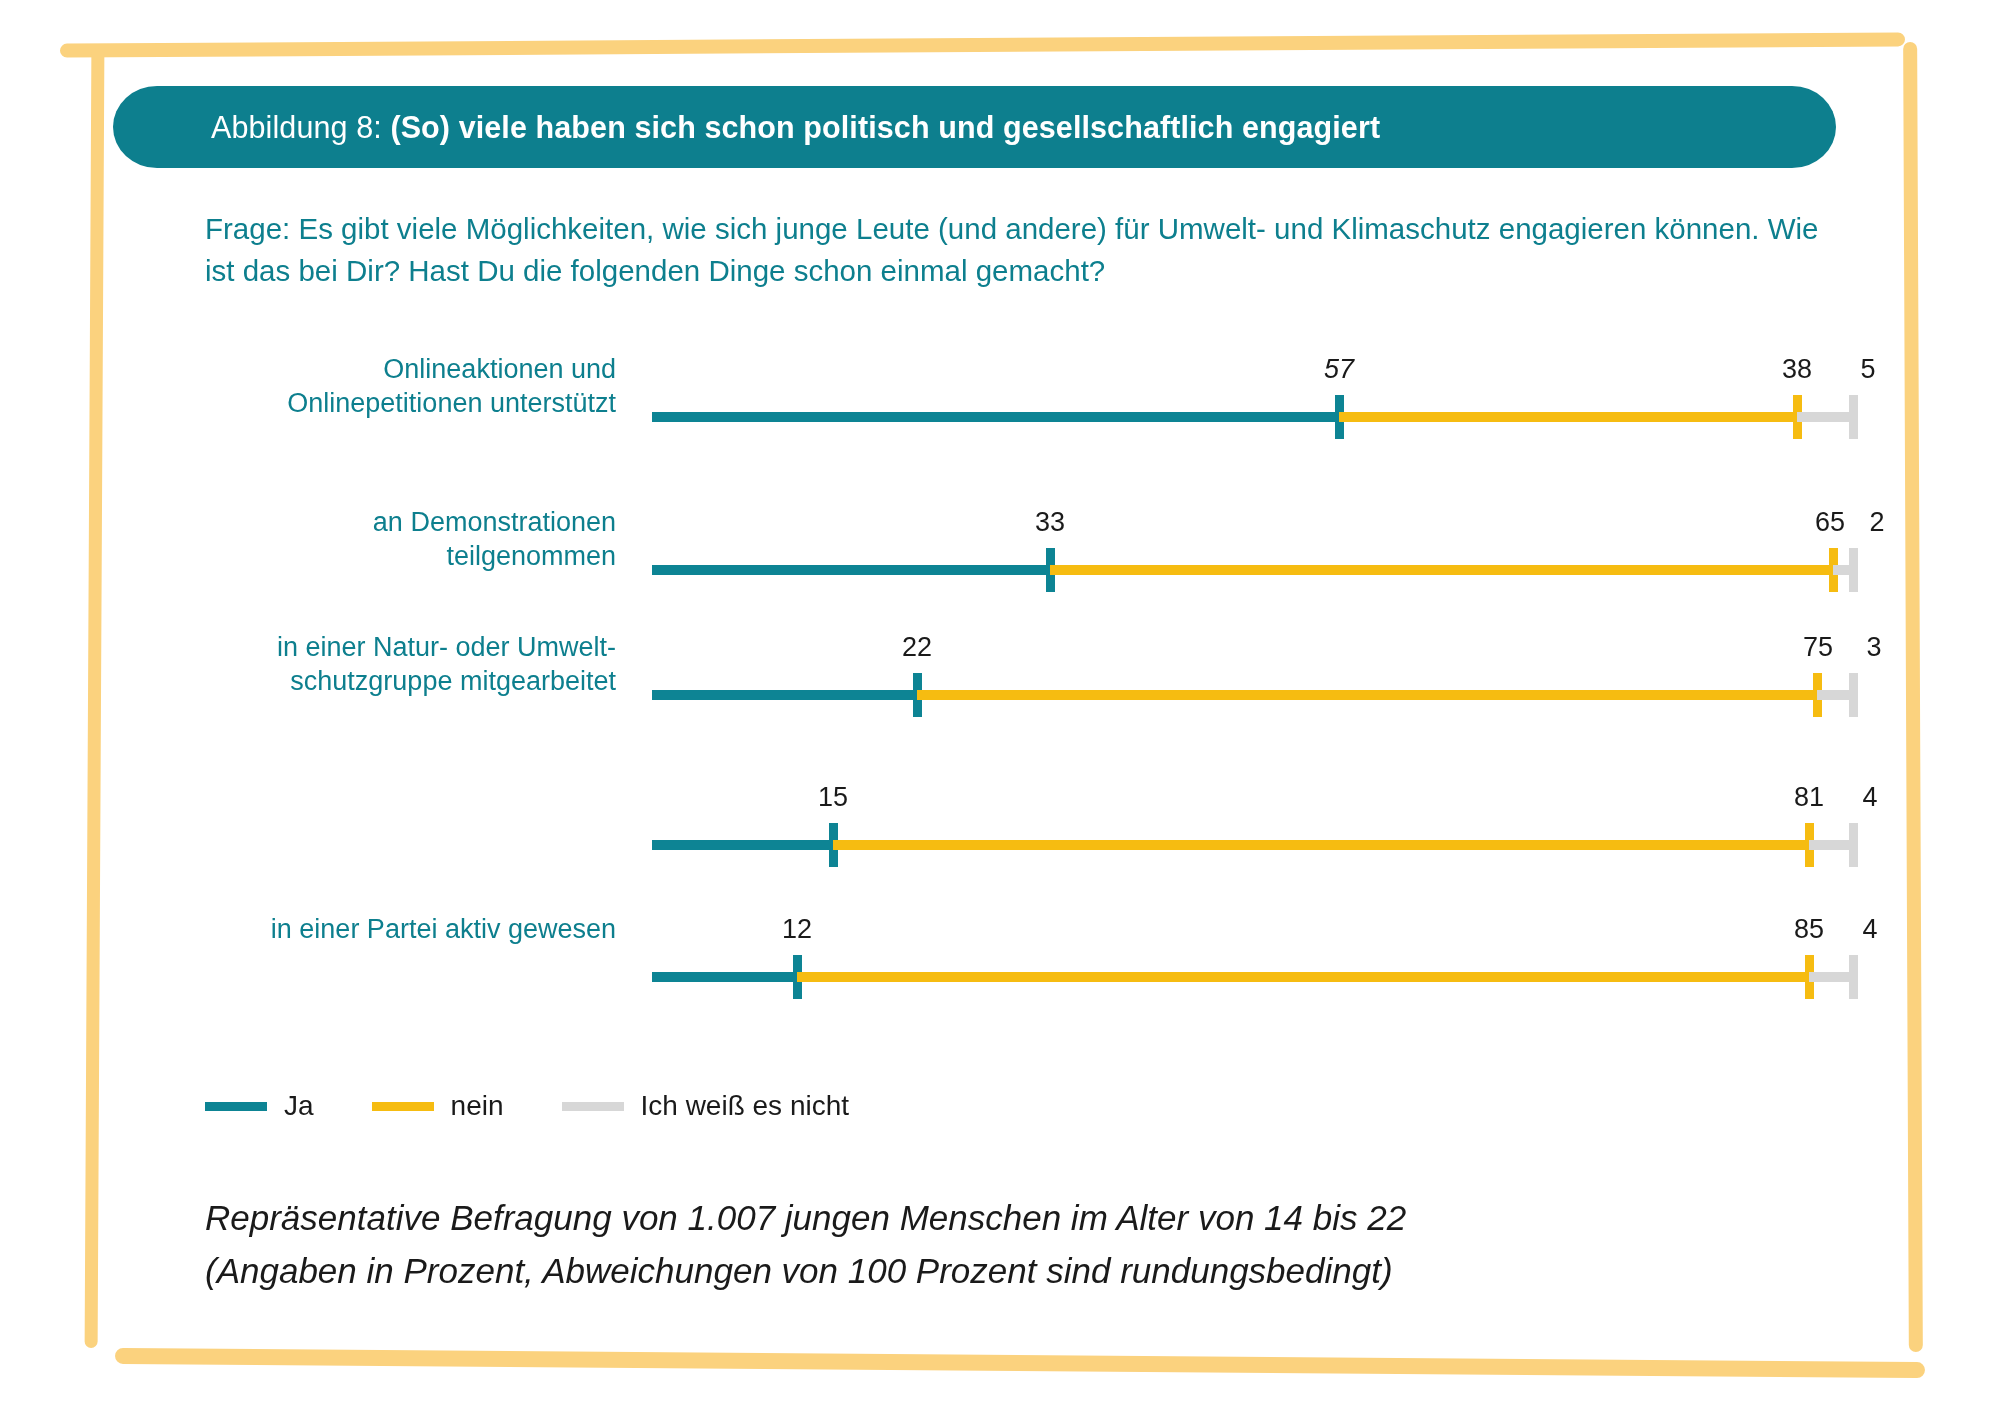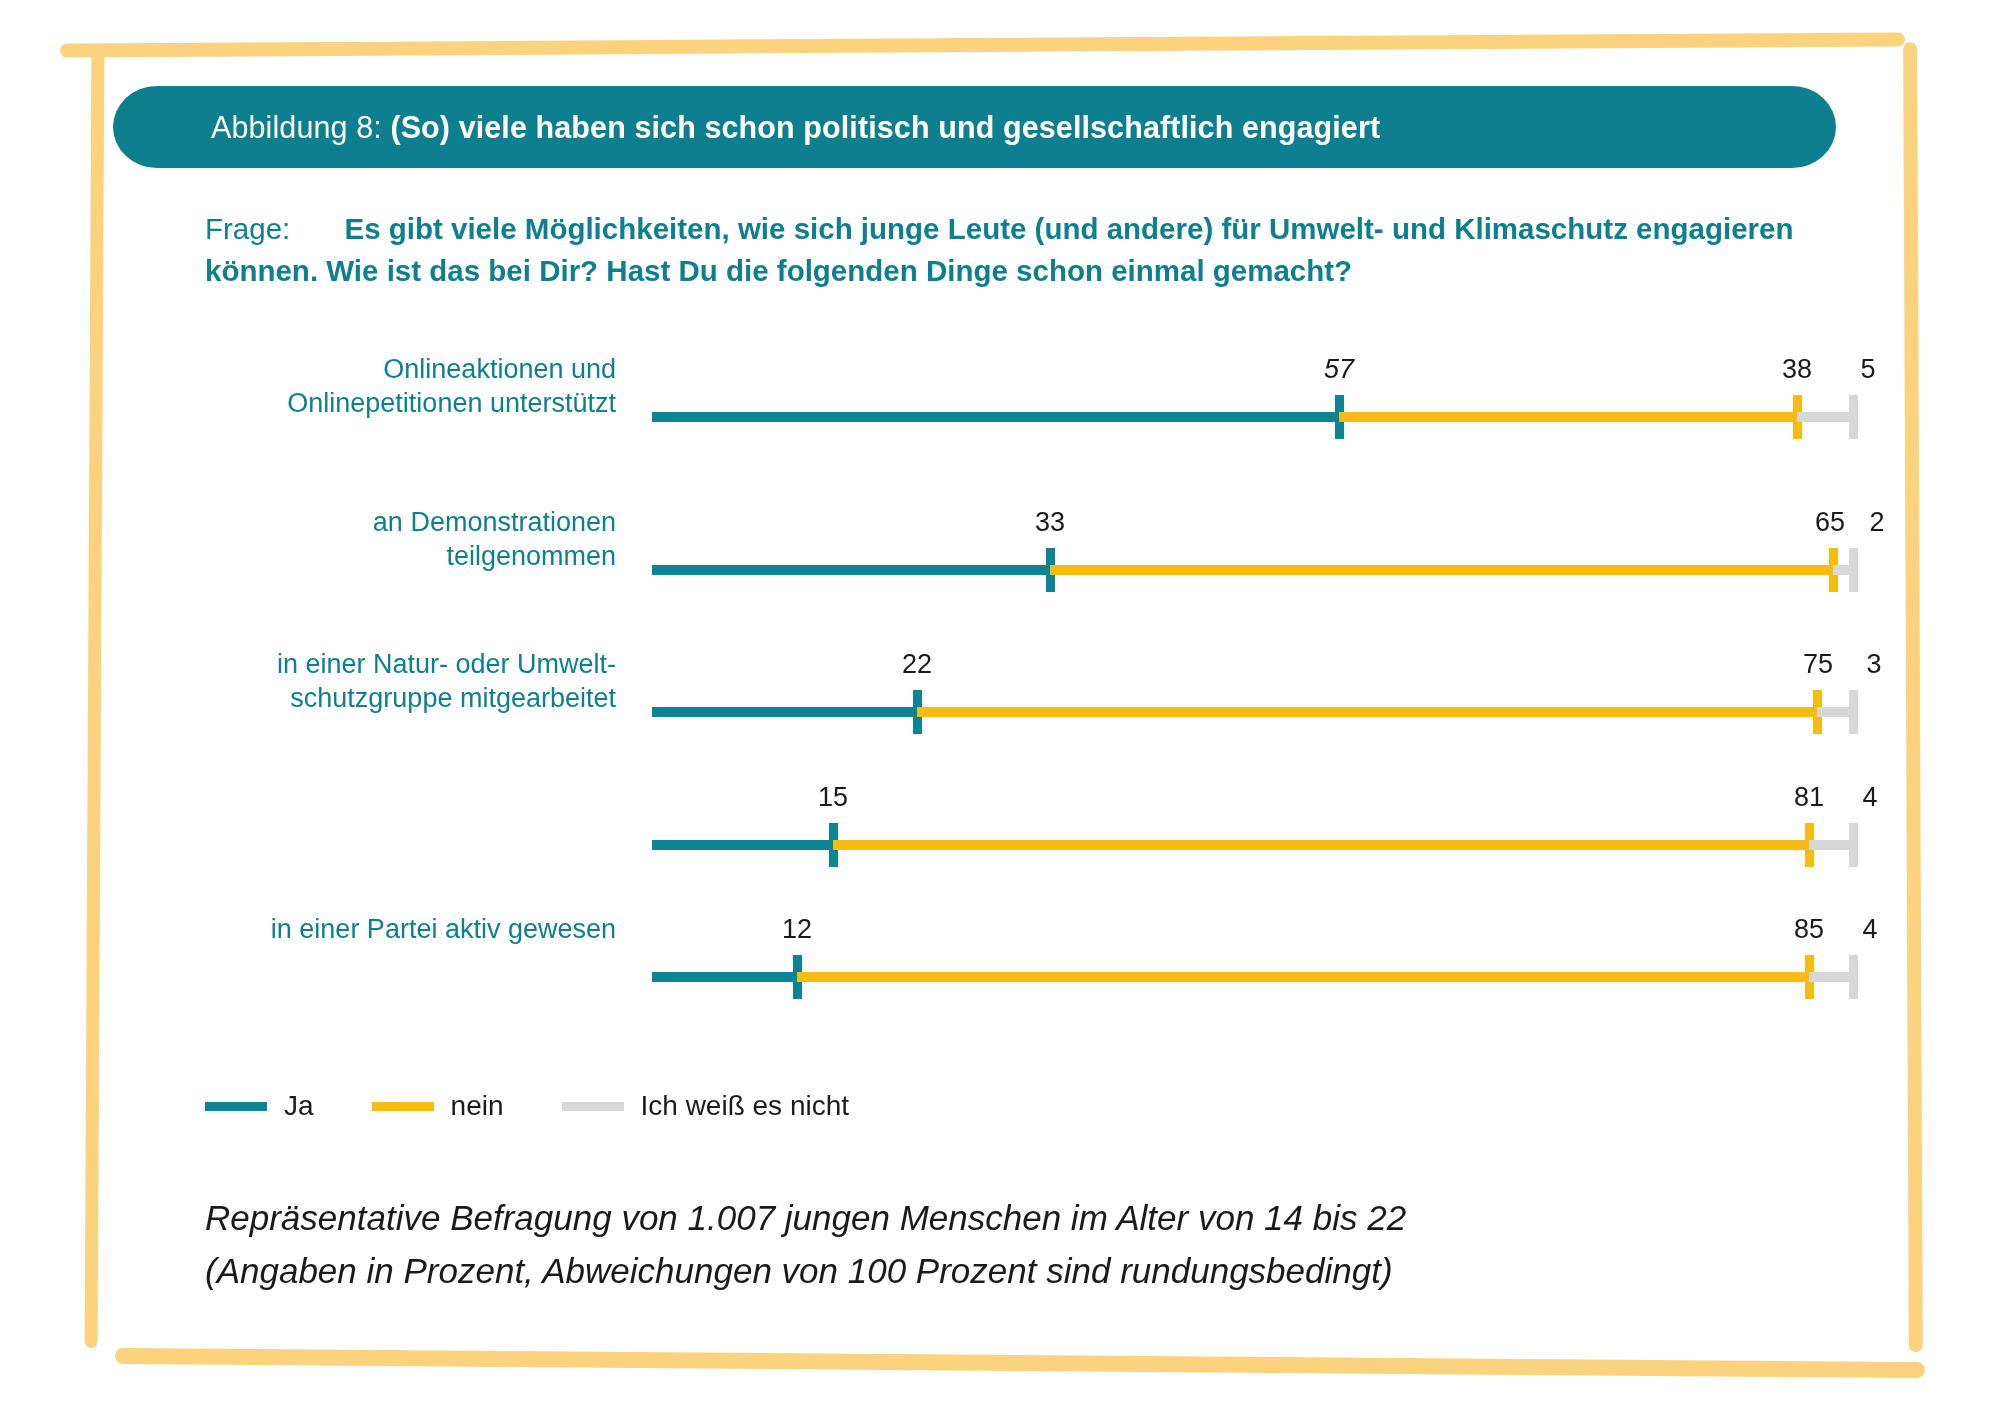--- a/index.html
+++ b/index.html
@@ -78,21 +78,21 @@
   
   .question {
     position: absolute;
     left: 205px; top: 208px;
     width: 1640px;
     color: #0d7f8e;
     font-size: 29.5px;
     line-height: 1.42;
   }
   .question .q-label { font-weight: 400; }
-  .question .q-body { font-weight: bold; margin-left: 46px; }
+  .question .q-body { font-weight: normal; }
 
   
   .chart {
     position: absolute;
     left: 0; top: 352px;
     width: 2001px;
     height: 680px;
     padding-left: 16px;
   }
   .row {
@@ -233,21 +233,21 @@
         <div class="seg nein" style="left:398px; width:783px;"></div>
         <div class="tick nein" style="left:1177px;"></div>
         <div class="seg weiss" style="left:1181px; width:25px;"></div>
         <div class="tick weiss" style="left:1197px;"></div>
         <div class="val" style="left:398px; top:-58px;">33</div>
         <div class="val" style="left:1178px; top:-58px;">65</div>
         <div class="val" style="left:1225px; top:-58px;">2</div>
       </div>
     </div>
 
-    <div class="row" style="top:295px;">
+    <div class="row" style="top:278px;">
       <div class="row-label">
         <div>in einer Natur- oder Umwelt-</div>
         <div>schutzgruppe mitgearbeitet</div>
       </div>
       <div class="track">
         <div class="seg ja" style="left:0px; width:265px;"></div>
         <div class="tick ja" style="left:261px;"></div>
         <div class="seg nein" style="left:265px; width:900px;"></div>
         <div class="tick nein" style="left:1161px;"></div>
         <div class="seg weiss" style="left:1165px; width:41px;"></div>

